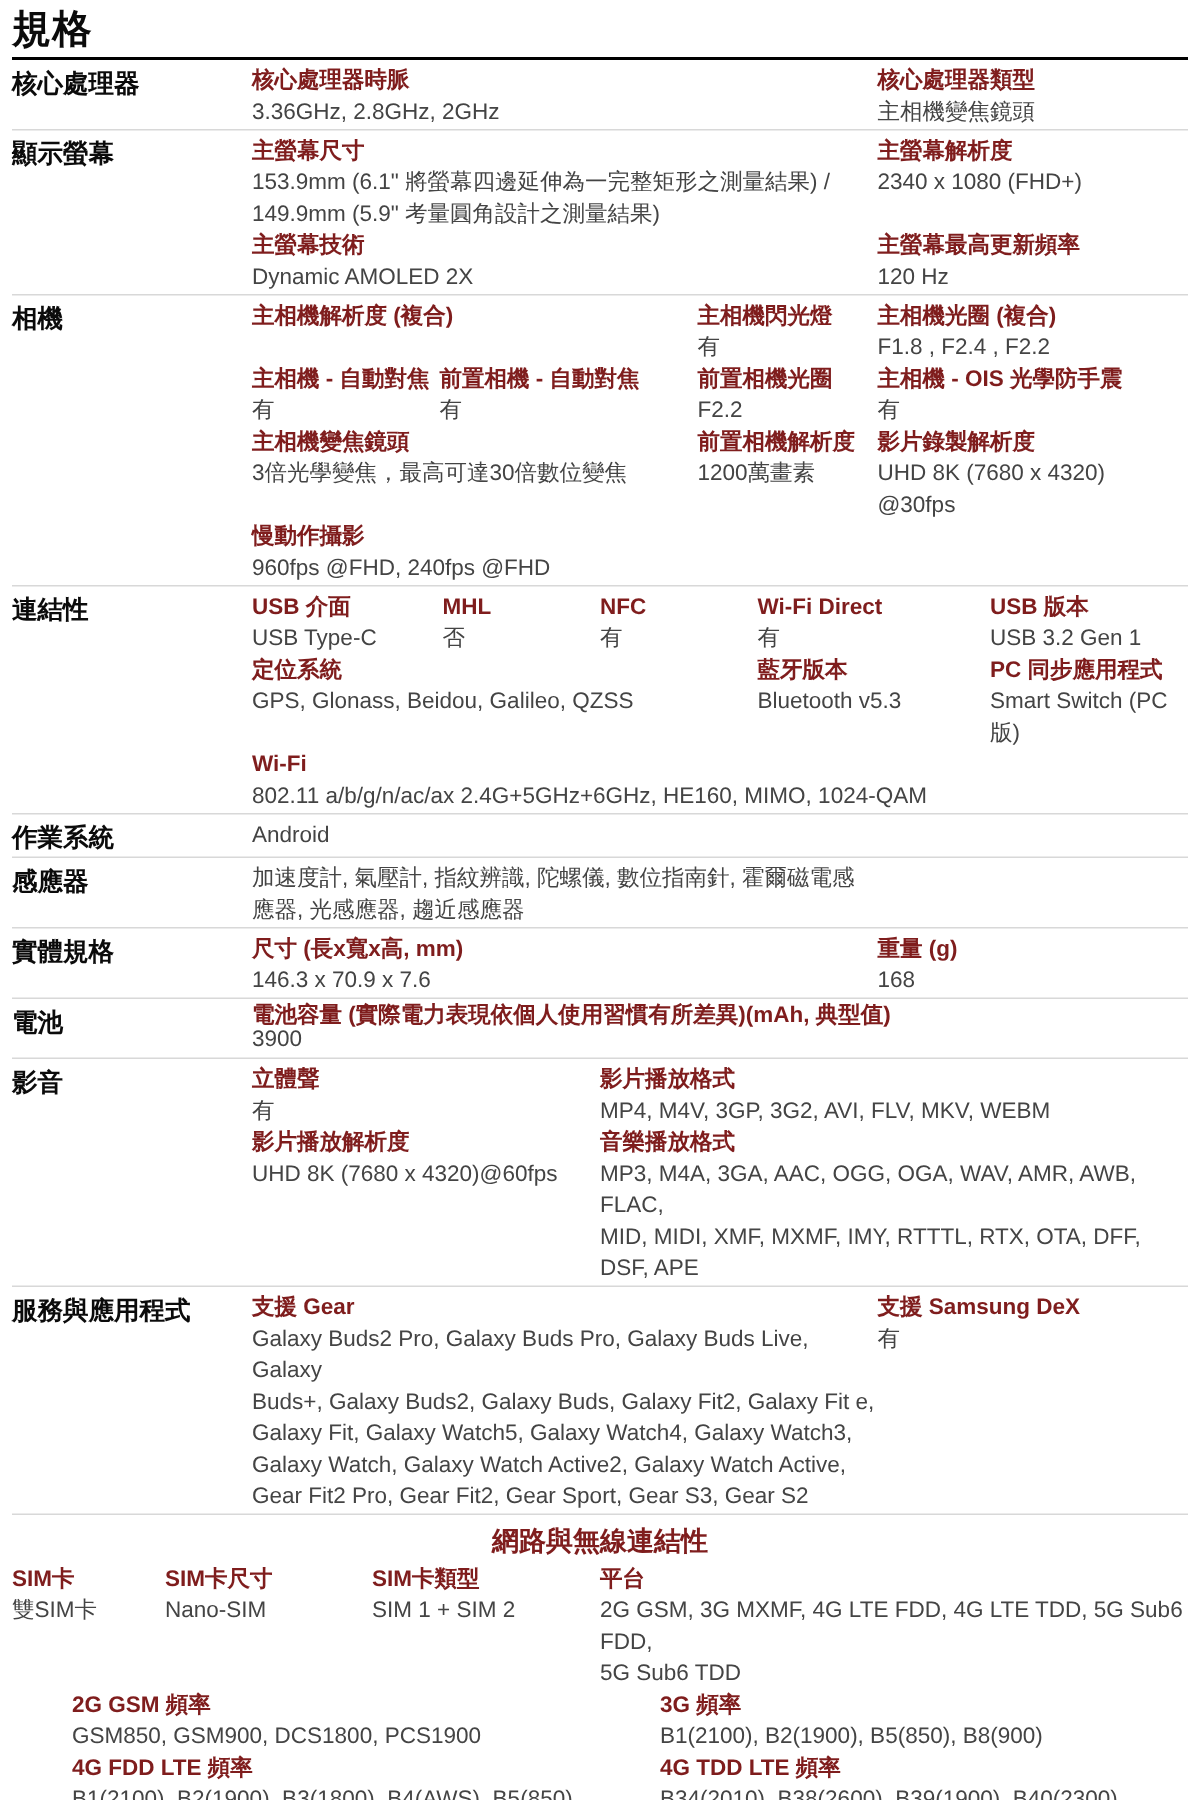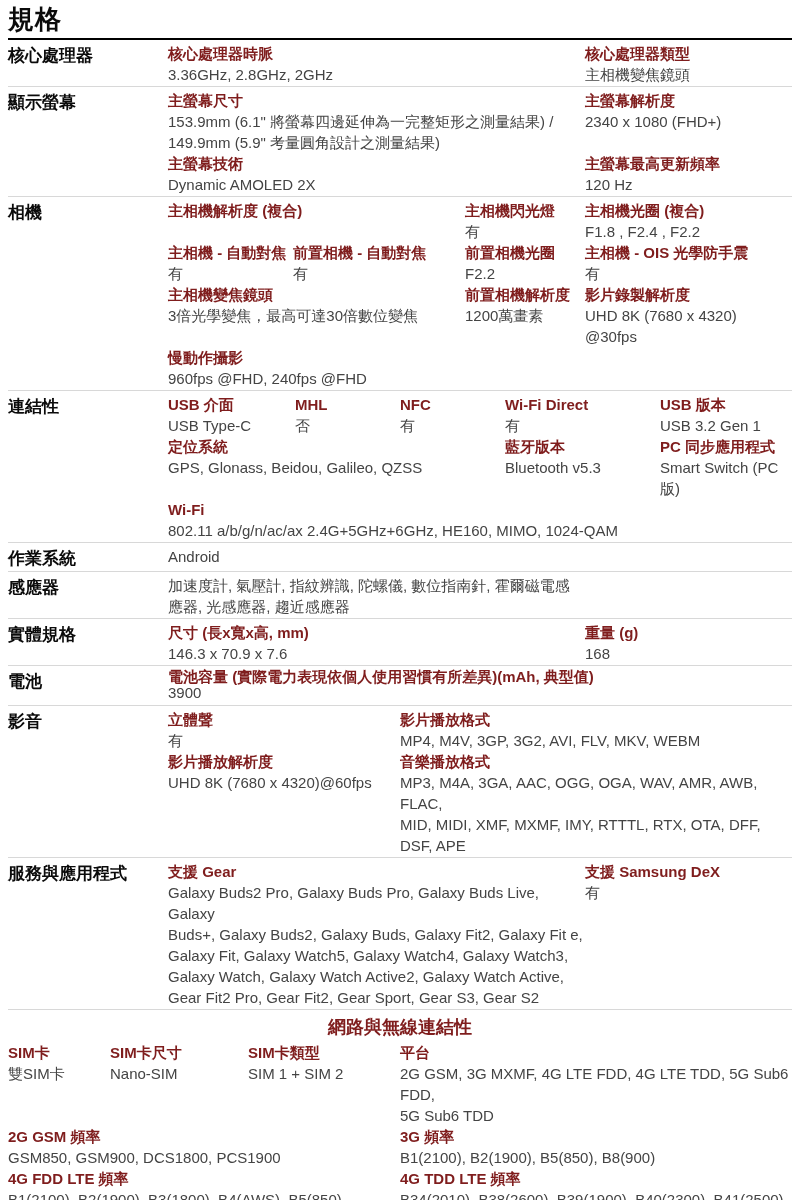--- a/index.html
+++ b/index.html
@@ -34,21 +34,21 @@
   .span3 { grid-column:span 3; }
 
   .battery-row .lbl, .battery-row .val { line-height:16px; }
   .battery-row { padding-bottom:4px; }
 
   .network-heading {
     text-align:center; font-size:18px; font-weight:700; color:#7f1d1d;
     padding:5px 0 3px;
   }
   .net-grid-sim { display:grid; grid-template-columns:102px 138px 152px 1fr; }
-  .net-grid-band { display:grid; grid-template-columns:392px 1fr; }
+  .net-grid-band { display:grid; grid-template-columns:392px 1fr;margin-left:40px; }
 </style>
 </head>
 <body>
 
 <div class="page">
 
   <h1 class="page-title">規格</h1>
   <div class="title-rule"></div>
 
   <section class="row">

